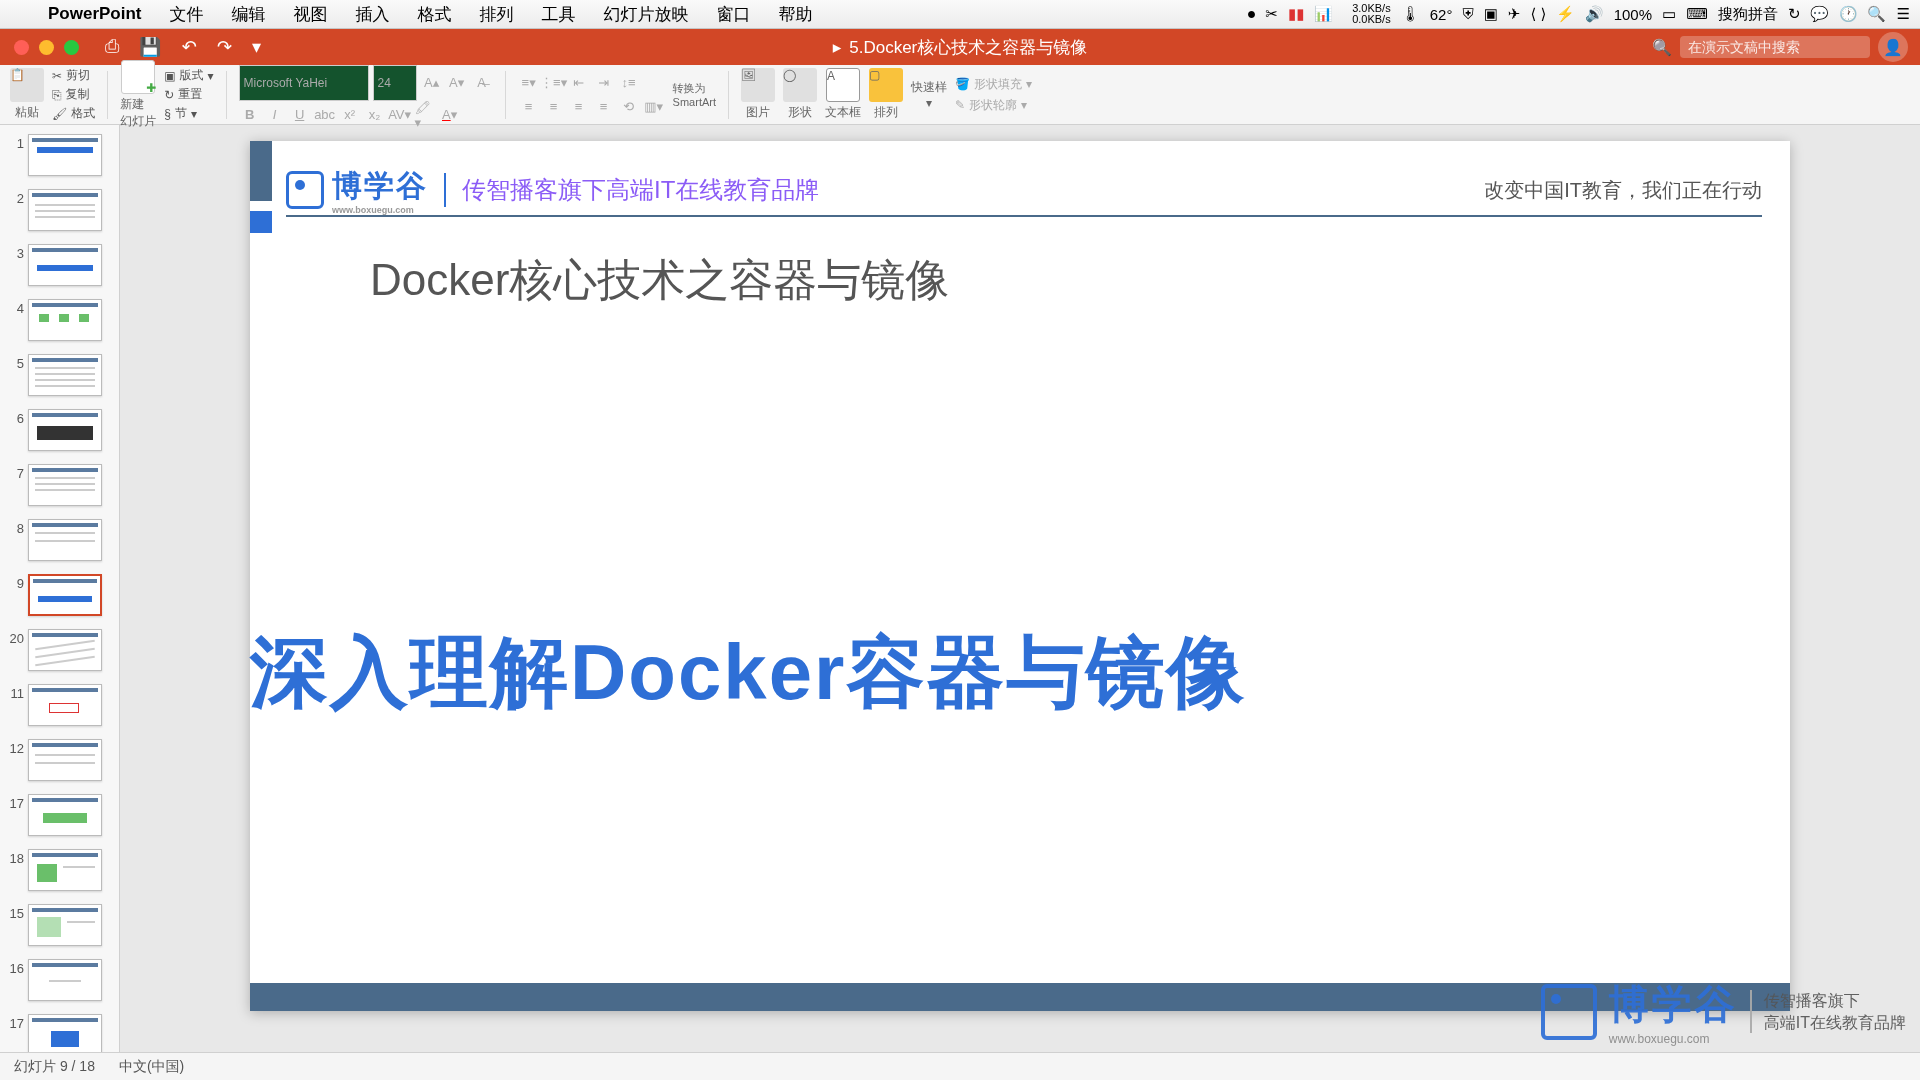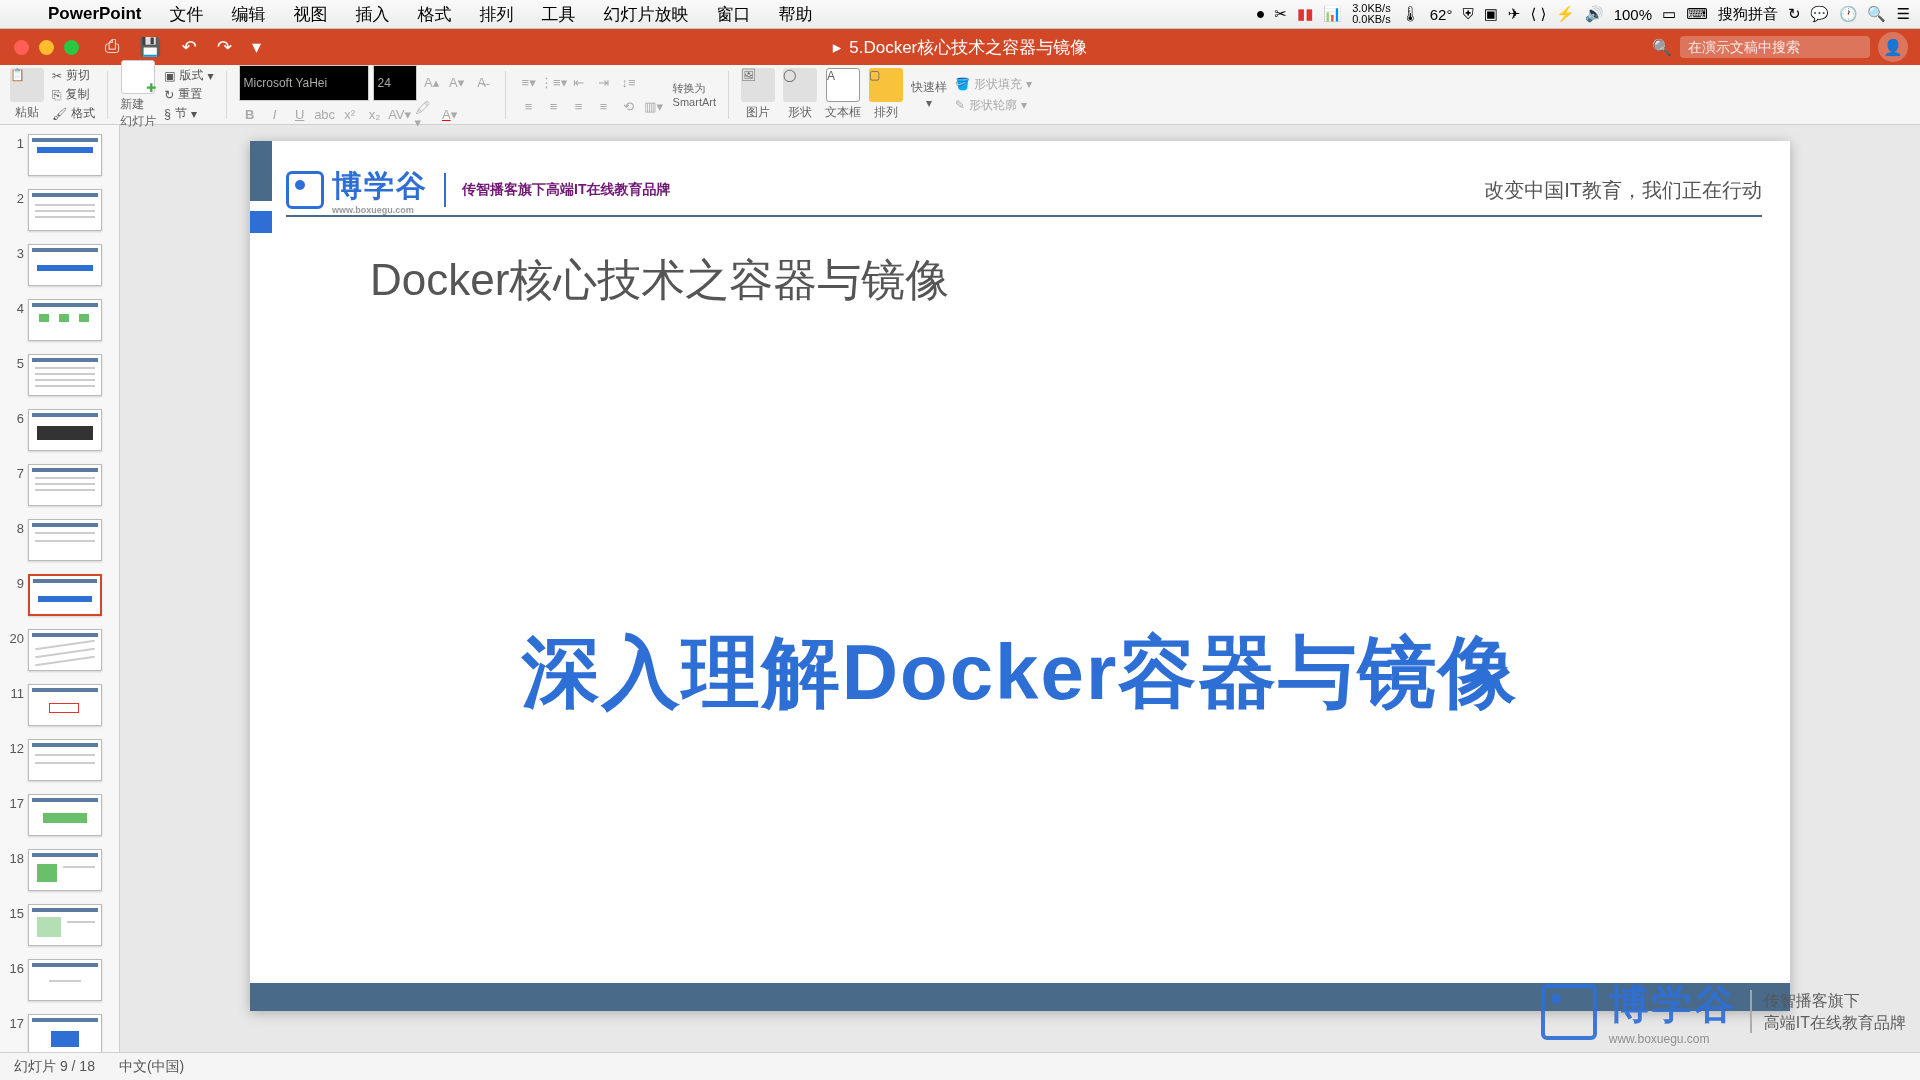--- a/index.html
+++ b/index.html
@@ -5,21 +5,21 @@
 * { margin:0; padding:0; box-sizing:border-box; font-family:-apple-system,"Helvetica Neue","PingFang SC","Microsoft YaHei",sans-serif; }
 body { width:1920px; height:1080px; background:#f0f0f0; overflow:hidden; position:relative; }
 
 
 .menubar { height:29px; background:linear-gradient(#fafafa,#ececec); display:flex; align-items:center; font-size:17px; border-bottom:1px solid #c5c5c5; }
 .menubar .apple { width:34px; text-align:center; font-size:18px; }
 .menubar .appname { font-weight:600; padding:0 14px; }
 .menubar .m { padding:0 14px; }
 .menubar .right { margin-left:auto; display:flex; align-items:center; gap:10px; padding-right:10px; font-size:15px; }
 .menubar .right span { display:inline-flex; align-items:center; }
-.net { font-size:11px; line-height:1; text-align:left; }
+.net { font-size:11px; line-height:1; text-align:left;margin-left:9px; }
 
 
 .titlebar { height:36px; background:#d24726; display:flex; align-items:center; color:#fff; position:relative; }
 .traffic { display:flex; gap:10px; padding-left:14px; }
 .traffic span { width:15px; height:15px; border-radius:50%; }
 .tl-r{background:#ff5f57}.tl-y{background:#febc2e}.tl-g{background:#28c840}
 .qat { display:flex; gap:20px; margin-left:26px; color:#fff; font-size:18px; }
 .titlebar .title { position:absolute; left:50%; transform:translateX(-50%); font-size:17px; display:flex; align-items:center; gap:8px; }
 .titlebar .srch { margin-left:auto; display:flex; align-items:center; gap:8px; padding-right:12px; }
 .titlebar input { background:rgba(255,255,255,.25); border:none; border-radius:4px; padding:3px 8px; color:#fff; font-size:14px; width:190px; }
@@ -28,21 +28,21 @@
 
 
 .ribbon { height:60px; background:#f5f5f5; border-bottom:1px solid #d0d0d0; display:flex; align-items:center; padding:0 10px; gap:8px; font-size:13px; color:#888; }
 .rbtn { display:flex; flex-direction:column; align-items:center; font-size:12px; color:#666; }
 .ricon { width:26px; height:26px; background:#e0e0e0; border-radius:3px; margin-bottom:2px; }
 .ricon.lg{width:34px;height:34px}
 .mini { display:flex; flex-direction:column; gap:2px; font-size:12px; color:#555; }
 .mini span{display:flex;align-items:center;gap:4px}
 .sep{width:1px;height:48px;background:#d8d8d8;margin:0 4px}
 .fontbox { display:flex; gap:4px; align-items:center; }
-.fontbox input{width:130px;height:36px;border:1px solid #ccc;background:#000000;font-size:12px;padding:0 4px;color:#aaa}
+.fontbox input{width:130px;height:36px;border:1px solid #ccc;background:#14532d;font-size:12px;padding:0 4px;color:#aaa}
 .fontbox .sz{width:44px}
 .btnrow{display:flex;gap:3px}
 .btnrow span{width:22px;height:20px;border:1px solid transparent;display:inline-flex;align-items:center;justify-content:center;font-size:13px;color:#aaa;border-radius:2px}
 .shpfill{display:flex;flex-direction:column;gap:4px;font-size:12px;color:#aaa}
 .shpfill span{display:flex;align-items:center;gap:4px}
 
 
 .main{display:flex;height:calc(1080px - 29px - 36px - 60px - 28px);background:#e8e8e8}
 .thumbs{width:120px;background:#f7f7f7;border-right:1px solid #d0d0d0;overflow-y:auto;padding:6px 0}
 .th{display:flex;align-items:flex-start;gap:4px;padding:3px 6px 10px}
@@ -59,24 +59,24 @@
 .slide{width:1540px;height:870px;background:#fff;box-shadow:0 2px 12px rgba(0,0,0,.25);position:relative}
 .slide .accL{position:absolute;left:0;top:0;width:22px;height:60px;background:#4a6a8a}
 .slide .accL2{position:absolute;left:0;top:70px;width:22px;height:22px;background:#2e6fd6}
 .slide .hdr{position:absolute;left:36px;right:28px;top:24px;height:52px;display:flex;align-items:center;border-bottom:2px solid #4a6a8a}
 .logo{display:flex;align-items:center;gap:8px;color:#2e6fd6;font-weight:600}
 .logoic{width:38px;height:38px;border:3px solid #2e6fd6;border-radius:6px;position:relative}
 .logoic:before{content:"";position:absolute;left:6px;top:6px;width:10px;height:10px;border-radius:50%;background:#2e6fd6}
 .logotxt{font-size:30px;letter-spacing:2px}
 .logosub{font-size:9px;color:#999;margin-top:-2px}
 .divv{width:2px;height:34px;background:#2e6fd6;margin:0 16px}
-.tag1{font-size:14px;color:#701a75;font-weight:700}
+.tag1{font-size:24px;color:#8b5cf6;font-weight:400}
 .tag2{margin-left:auto;font-size:20px;color:#555}
 .subt{position:absolute;left:120px;top:110px;font-size:44px;color:#555;font-weight:400}
-.bigt{position:absolute;left:0;right:0;top:480px;text-align:center;font-size:78px;color:#2e6fd6;font-weight:700;letter-spacing:2px}
+.bigt{position:absolute;left:0;right:0;top:480px;text-align:left;font-size:78px;color:#2e6fd6;font-weight:700;letter-spacing:2px}
 .btm{position:absolute;left:0;right:0;bottom:0;height:28px;background:#4a6a8a}
 
 .notes{width:1540px;padding:8px 12px;font-size:15px;color:#999;background:#f2f2f2;border-top:1px solid #ddd}
 
 
 .status{height:28px;background:#f5f5f5;border-top:1px solid #d0d0d0;display:flex;align-items:center;font-size:14px;color:#555;padding:0 14px;gap:24px}
 .status .r{margin-left:auto;display:flex;align-items:center;gap:18px}
 .vbtn{width:22px;height:16px;border:1px solid #999;display:inline-block}
 
 

